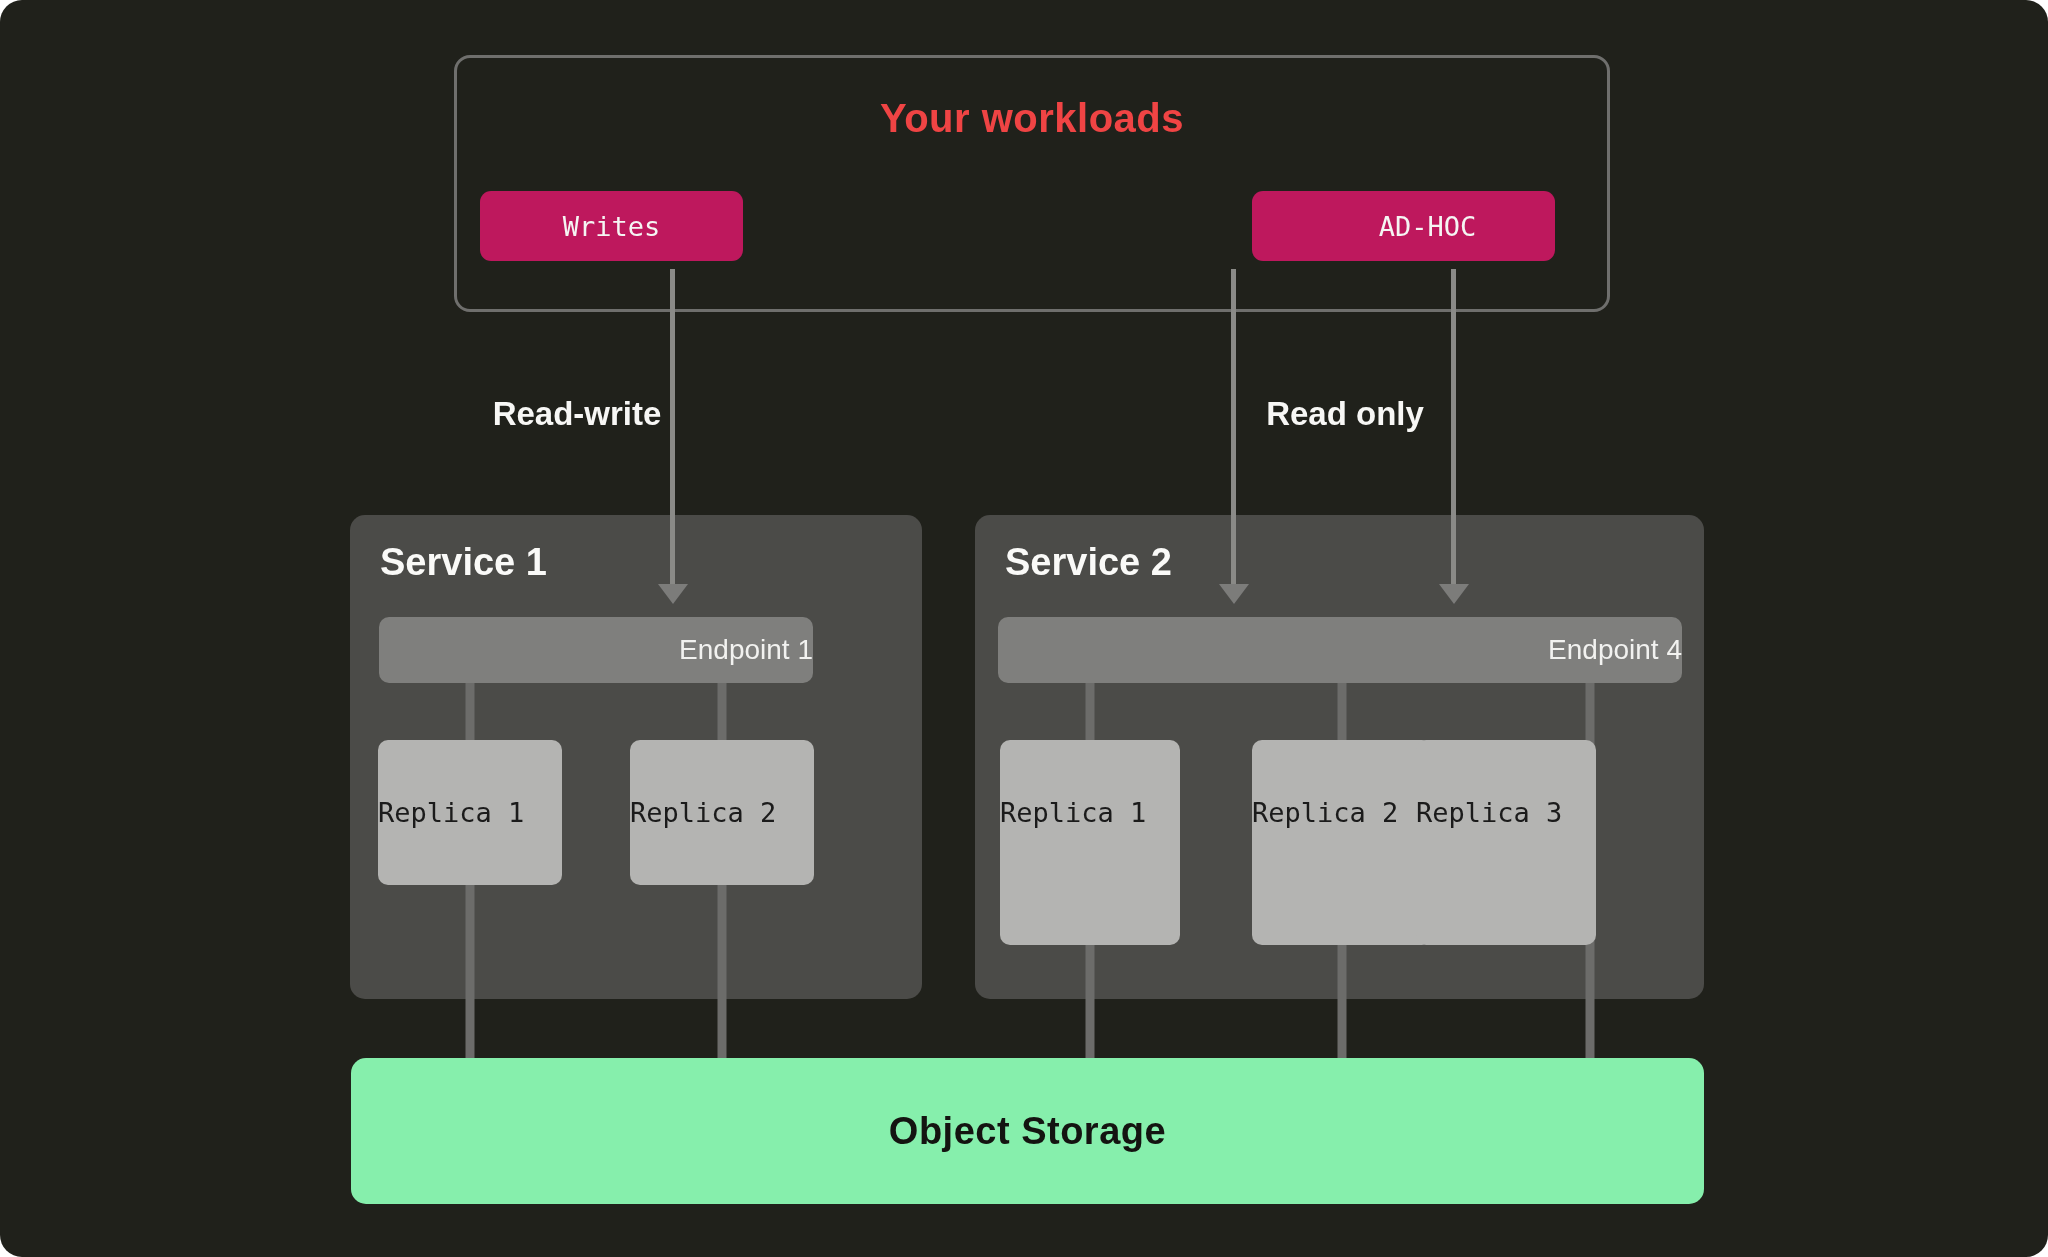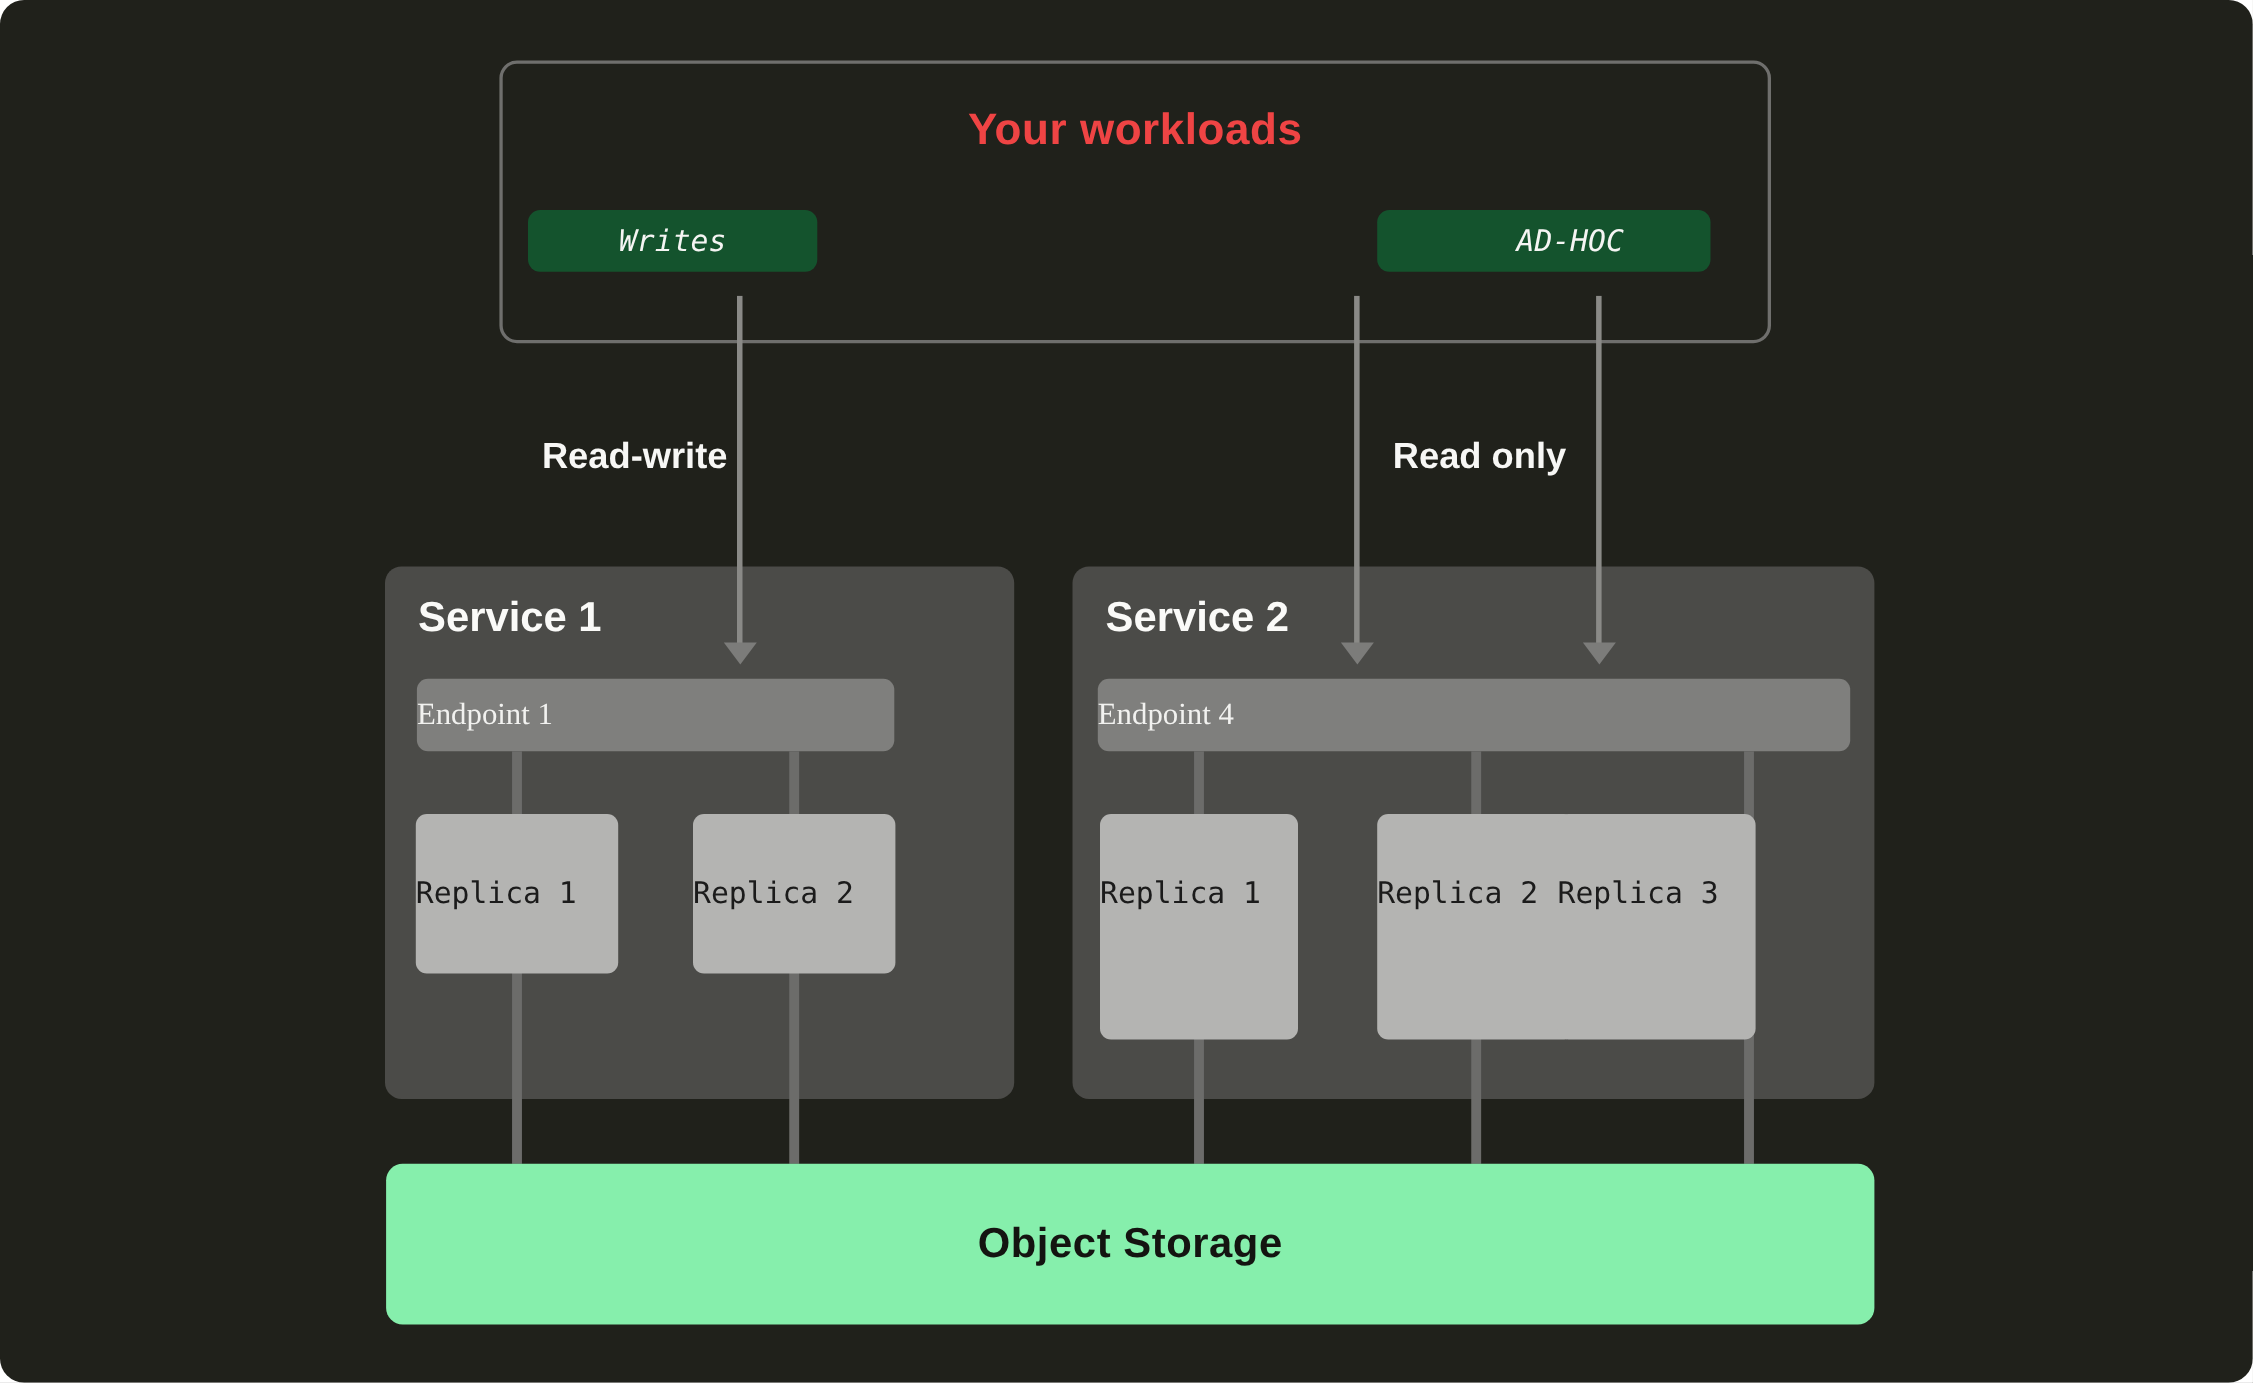--- a/index.html
+++ b/index.html
@@ -11,23 +11,23 @@
   
   .workloads-box{
     position:absolute;left:454px;top:55px;width:1156px;height:257px;
     border:3px solid #6f6f6d;border-radius:16px;box-sizing:border-box;z-index:1;
   }
   .workloads-title{
     position:absolute;left:454px;top:96px;width:1156px;text-align:center;
     color:#ef4444;font-size:40px;font-weight:bold;letter-spacing:.5px;z-index:2;
   }
   .chip{
-    position:absolute;top:191px;height:56px;background:#14532d;border-radius:11px;
+    position:absolute;top:191px;height:70px;background:#be185d;border-radius:11px;
     display:flex;align-items:center;justify-content:center;
-    color:#f5f5f3;font-family:"DejaVu Sans Mono",monospace;font-size:27px;z-index:2;font-style:italic;
+    color:#f5f5f3;font-family:"DejaVu Sans Mono",monospace;font-size:27px;z-index:2;
   }
   .chip-writes{left:480px;width:263px;}
   .chip-cfa{left:858px;width:446px;}
   .chip-adhoc{left:1252px;width:255px;padding-left:48px;}
   
   .flow-line{position:absolute;width:5px;background:#8a8a87;z-index:3;}
   .fl-1{left:670px;top:269px;height:317px;}
   .fl-2{left:1231px;top:269px;height:317px;}
   .fl-3{left:1451px;top:269px;height:317px;}
   .arrow-head{
@@ -46,22 +46,22 @@
   .el-ro{left:1345px;top:414px;}
   
   .service{position:absolute;top:515px;height:484px;background:#4b4b48;border-radius:15px;z-index:1;}
   .service-1{left:350px;width:572px;}
   .service-2{left:975px;width:729px;}
   .service-title{
     position:absolute;left:30px;top:26px;color:#fafaf8;font-size:38px;font-weight:bold;
   }
   .endpoint{
     position:absolute;top:102px;height:66px;background:#7f7f7d;border-radius:10px;
-    display:flex;align-items:center;justify-content:flex-start;
-    color:#f2f2f0;font-family:Liberation Serif, serif;font-size:28px;z-index:3;
+    display:flex;align-items:center;justify-content:flex-end;
+    color:#f2f2f0;font-family:Liberation Sans, sans-serif;font-size:28px;z-index:3;
   }
   .ep-1{left:29px;width:434px;}
   .ep-2{left:23px;width:684px;}
   
   .conn{position:absolute;width:9px;background:#6c6c6a;top:683px;height:375px;z-index:2;transform:translateX(-50%);}
   .cn-s1r1{left:470px;}
   .cn-s1r2{left:722px;}
   .cn-s2r1{left:1090px;}
   .cn-s2r2{left:1342px;}
   .cn-s2r3{left:1590px;}

